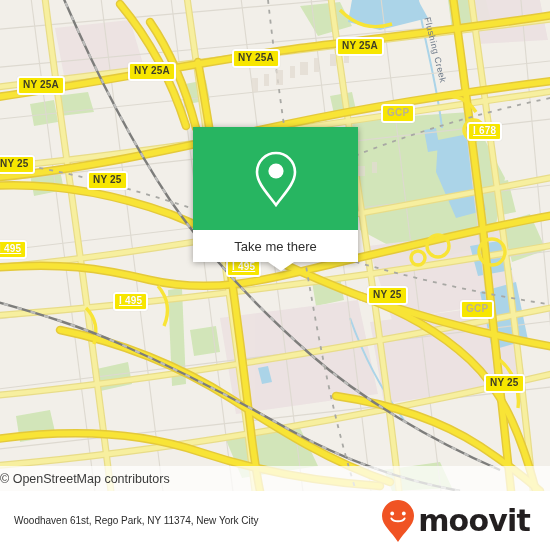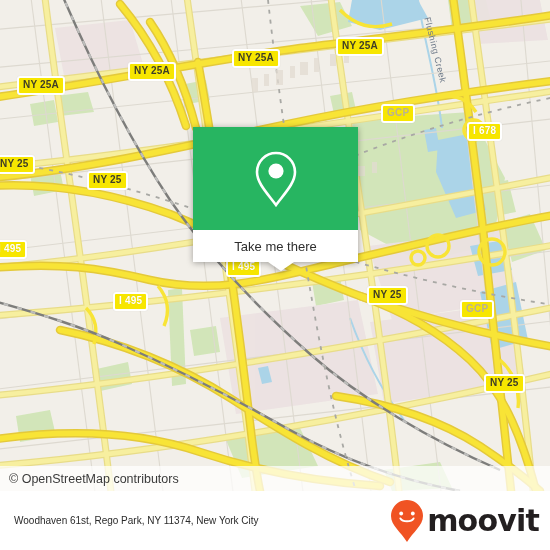--- a/index.html
+++ b/index.html
@@ -39,21 +39,21 @@
     border-radius: 3px;
     color: #3d3d28;
     font-size: 10px;
     font-weight: bold;
     line-height: 12px;
     padding: 1px 4px 2px 4px;
     white-space: nowrap;
     letter-spacing: .2px;
     box-shadow: 0 0 1px rgba(0,0,0,.15);
   }
-  .shield.white-text { color: #ffffff; text-shadow: 0 0 1px rgba(0,0,0,.15); }
+  .shield.white-text { color: #ffffff; text-shadow: 0 0 1px rgba(0,0,0,.15); text-decoration: underline; }
   .shield.gray-text  { color: #b9b193; }
 
   
   .creek-label {
     position: absolute;
     color: #6f7b8a;
     font-size: 9px;
     white-space: nowrap;
     letter-spacing: .5px;
   }
@@ -61,21 +61,20 @@
   
   #attribution {
     position: absolute;
     left: 0;
     top: 466px;
     height: 25px;
     width: 100%;
     background: rgba(255,255,255,.72);
     display: flex;
     align-items: center;
-    padding-left: 9px;
     font-size: 12.5px;
     color: #3a3a3a;
     z-index: 40;
   }
 
   
   #info-card {
     position: absolute;
     left: 193px;
     top: 127px;
@@ -127,21 +126,21 @@
     flex: 1;
     padding-left: 14px;
     padding-right: 8px;
     font-size: 10px;
     line-height: 21px;
     color: #2a2a2a;
   }
   #moovit-logo {
     display: flex;
     align-items: center;
-    padding-right: 11px;
+    padding-right: 20px;
   }
   #moovit-wordmark {
     font-size: 30px;
     font-weight: bold;
     color: #231f20;
     letter-spacing: -0.8px;
     margin-left: 3px;
     font-family: "DejaVu Sans", sans-serif;
   }
 </style>

